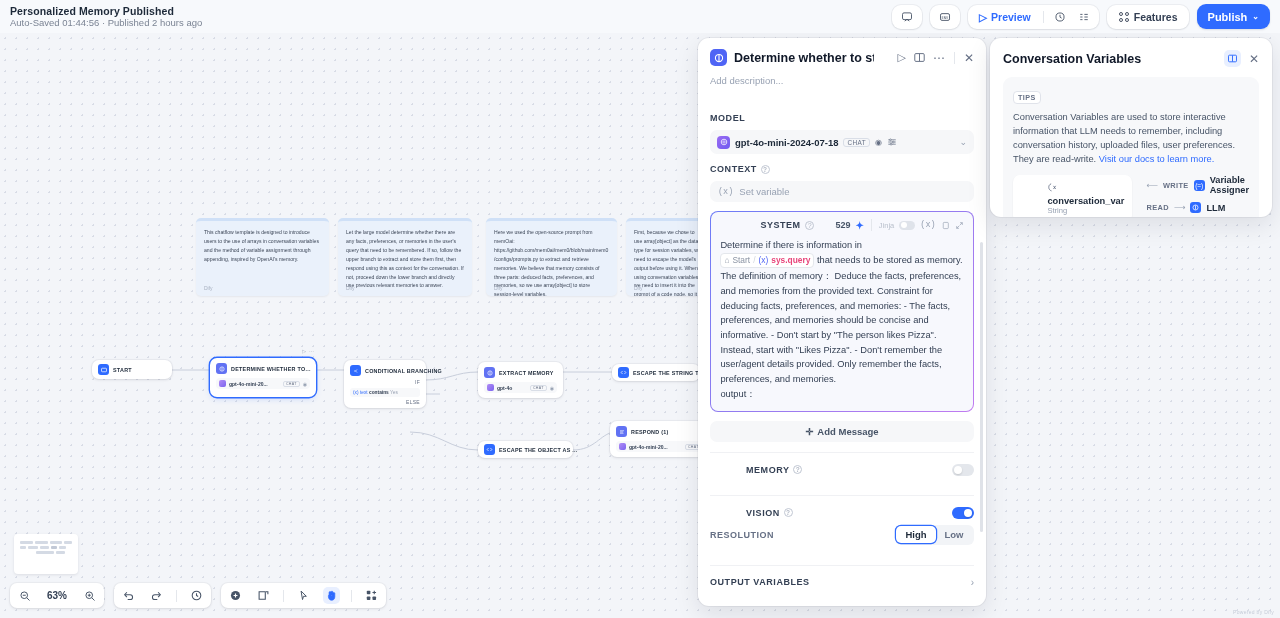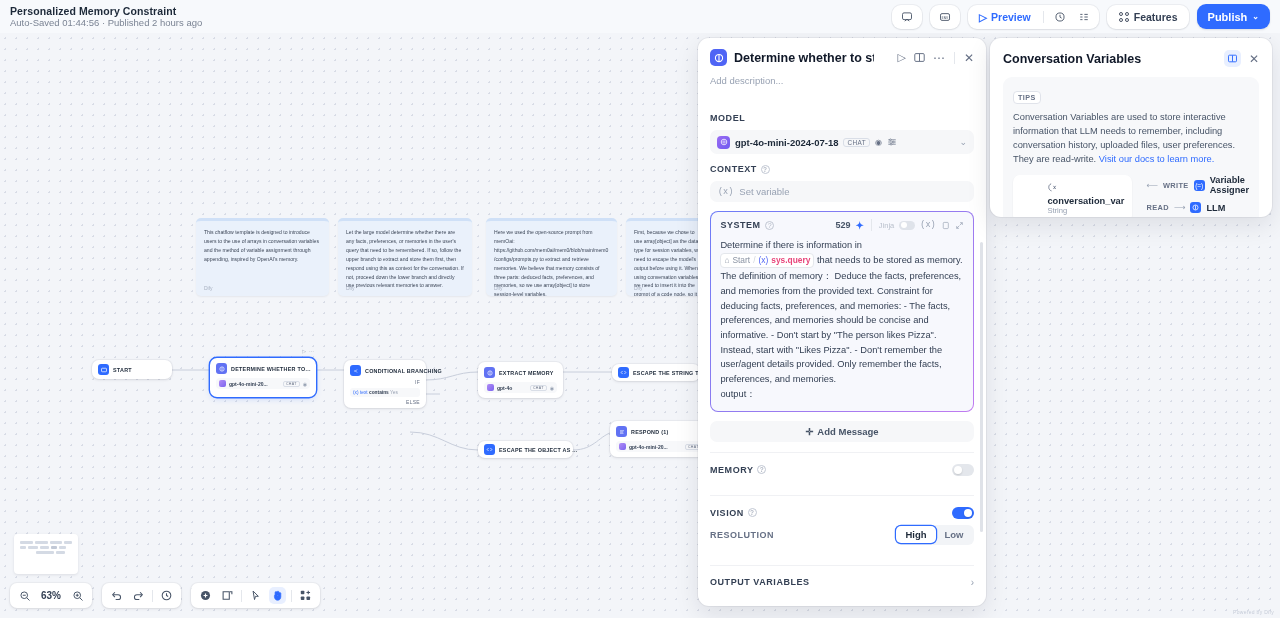--- a/index.html
+++ b/index.html
@@ -110,21 +110,21 @@
     width: 64px; height: 40px; background: #fff; border-radius: 4px;
     box-shadow: 0 1px 3px rgba(16,24,40,.10);
     padding: 7px 6px;
   }
   .mm-row { display: flex; gap: 2px; margin-bottom: 2px; }
   .mm-blk { height: 3px; background: #d4dae4; border-radius: 1px; }
 
   .bottom-bar { position: absolute; left: 10px; bottom: 10px; display: flex; gap: 10px; z-index: 30; }
   .bb-group {
     background: #fff; border-radius: 7px; height: 25px;
-    display: flex; align-items: center; padding: 0 6px; gap: 5px;
+    display: flex; align-items: center; padding: 0 6px; gap: 11px;
     box-shadow: 0 1px 3px rgba(16,24,40,.10), 0 0 0 1px rgba(16,24,40,.03);
   }
   .bb-btn {
     width: 17px; height: 17px; border-radius: 5px; cursor: pointer;
     display: flex; align-items: center; justify-content: center; color: #475467;
   }
   .bb-btn.active { background: #e8efff; color: #2f6bff; }
   .zoom-label { font-size: 10px; font-weight: 600; color: #344054; min-width: 26px; text-align: center; }
   .bb-div { width: 1px; height: 12px; background: #e4e7ec; }
   .watermark { position: absolute; right: 6px; bottom: 3px; font-size: 5px; color: #c6ccd8; letter-spacing:.3px;}
@@ -168,21 +168,21 @@
     font-size: 9.5px; color: #98a2b3;
   }
   .xvar { font-size: 8.5px; color: #98a2b3; font-family: "Liberation Mono", monospace; }
 
   .prompt-box {
     margin-top: 9px; border-radius: 8px; padding: 1.4px;
     background: linear-gradient(135deg,#6d7cf7 0%, #8f7bf0 45%, #c07bf0 100%);
   }
   .prompt-inner { background: #f7f8fd; border-radius: 7px; padding: 7px 9px 9px 9px; }
   .prompt-head { display: flex; align-items: center; gap: 5px; }
-  .prompt-role { font-size: 9px; font-weight: 700; color: #344054; letter-spacing: .5px; }
+  .prompt-role { font-size: 9px; font-weight: 700; color: #344054; letter-spacing: .5px; margin-left: 40px; }
   .tok { margin-left: auto; font-size: 9px; color: #475467; font-weight:600; }
   .jinja { font-size: 7.5px; color: #b9c0cc; }
   .toggle-sm { width: 16px; height: 9px; border-radius: 5px; background: #dfe3ea; position: relative; }
   .toggle-sm::after { content:''; position:absolute; top:1.2px; left:1.4px; width:6.4px;height:6.4px;border-radius:50%;background:#fff;}
   .prompt-text { margin-top: 7px; font-size: 9.3px; line-height: 1.58; color: #344054; }
   .var-pill {
     display: inline-flex; align-items: center; gap: 3px;
     background: #fff; border: 1px solid #e4e7ec; border-radius: 4px;
     padding: 0 3px; font-size: 8.4px; vertical-align: middle;
   }
@@ -190,21 +190,21 @@
   .var-pill .slash { color: #d0d5dd; }
   .var-pill .val { color: #e8447a; font-weight: 600; }
   .var-pill .xv { color: #4f64f5; }
 
   .add-msg {
     margin-top: 9px; background: #f6f7f9; border-radius: 7px; height: 21px;
     display: flex; align-items: center; justify-content: center; gap: 4px;
     font-size: 9.5px; color: #475467; font-weight: 600; cursor: pointer;
   }
   .divider-row { border-top: 1px solid #f0f1f4; margin-top: 10px; }
-  .row-sec { display: flex; align-items: center; padding: 11px 0 9px 0; }
+  .row-sec { display: flex; align-items: center; padding: 11px 0 9px 0; margin-left: 36px; }
   .toggle {
     width: 22px; height: 12px; border-radius: 7px; background: #e4e7ec;
     position: relative; margin-left: auto; cursor: pointer; flex:0 0 auto;
   }
   .toggle::after { content:''; position:absolute; top:1.6px; left:1.8px; width:8.6px; height:8.6px; border-radius:50%; background:#fff; box-shadow:0 1px 2px rgba(0,0,0,.15);}
   .toggle.on { background: #2f6bff; }
   .toggle.on::after { left: auto; right: 1.8px; }
   .res-row { display: flex; align-items: center; padding-bottom: 10px; }
   .res-label { font-size: 9px; font-weight: 600; color: #667085; letter-spacing: .5px; }
   .seg { margin-left: auto; display: flex; background: #f2f4f7; border-radius: 6px; padding: 1.5px; text-align: center; }
@@ -403,21 +403,21 @@
       </div>
       <div class="mm-row">
         <div class="mm-blk" style="width:18px;margin-left:16px"></div>
           <div class="mm-blk" style="width:9px"></div>
       </div>
     </div>
   </div>
 
   <div class="topbar">
     <div class="tb-title-wrap">
-      <div class="tb-title">Personalized Memory Constraint</div>
+      <div class="tb-title">Personalized Memory Published</div>
       <div class="tb-sub">Auto-Saved 01:44:56 · Published 2 hours ago</div>
     </div>
     <div class="tb-right">
       <div class="tb-group">
         <div class="tb-icon-btn">
           <svg width="12" height="12" viewBox="0 0 16 16">
               <rect x="2" y="2.5" width="12" height="9" rx="2" fill="none" stroke="currentColor" stroke-width="1.2"></rect>
               <path d="M5 13.5 8 11l3 2.5" fill="none" stroke="currentColor" stroke-width="1.2"></path>
             </svg>
         </div>

